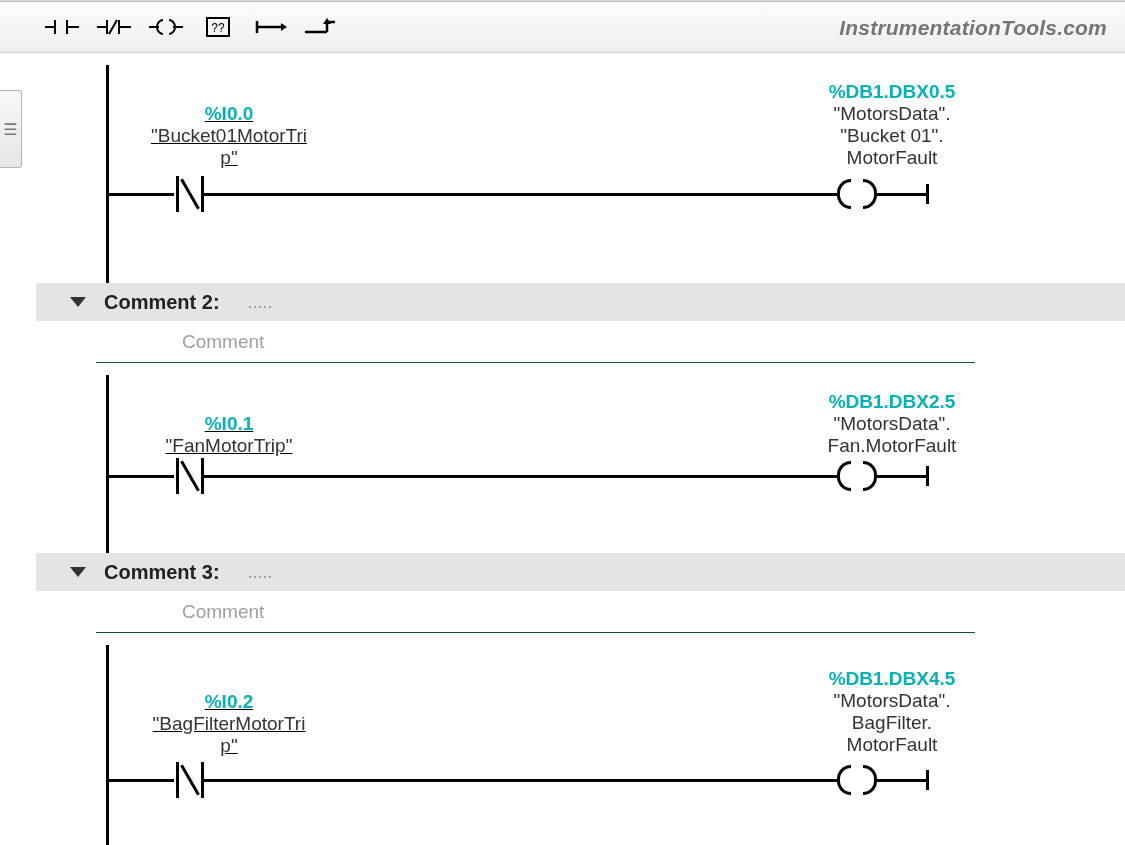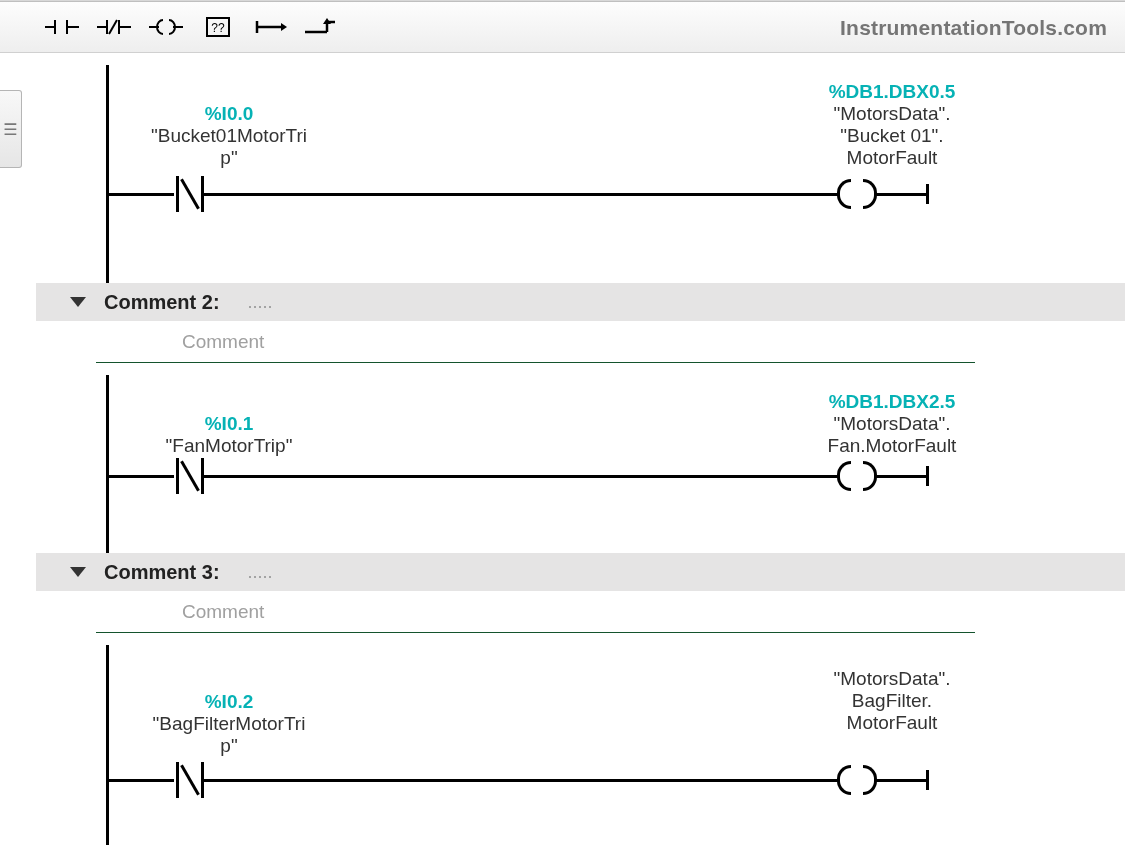--- a/index.html
+++ b/index.html
@@ -38,20 +38,21 @@
     }
     .tool-btn svg { display: block; }
     .watermark {
       position: absolute;
       right: 18px;
       top: 14px;
       color: #757575;
       font-size: 21px;
       font-weight: 700;
       letter-spacing: 0.2px;
+      font-style: italic;
     }
     .side-tab {
       position: absolute;
       left: 0;
       top: 90px;
       width: 22px;
       height: 78px;
       background: linear-gradient(#f8f8f8, #e6e6e6);
       border: 1px solid #b5b5b5;
       border-left: none;
@@ -129,21 +130,21 @@
       color: #06b2b5;
       font-weight: 700;
       font-size: 19px;
       text-align: center;
     }
     .sym {
       color: #333;
       font-size: 19px;
       line-height: 1.15;
     }
-    .contact-labels { left: 88px; width: 210px; }
+    .contact-labels { left: 88px; width: 210px; text-decoration: underline; }
     .coil-labels { left: 730px; width: 252px; }
     .rung-wire {
       position: absolute;
       height: 3px;
       background: #000;
     }
     .nc-contact {
       position: absolute;
       width: 28px;
       height: 30px;
@@ -329,20 +330,21 @@
 
   <div class="rung-area" style="height:220px;">
     <div class="power-rail" style="top:12px;"></div>
 
     <div class="rung-labels contact-labels" style="top:58px;">
       <div class="addr">%I0.2</div>
       <div class="sym">"BagFilterMotorTri</div>
       <div class="sym">p"</div>
     </div>
     <div class="rung-labels coil-labels" style="top:35px;">
+      <div class="addr">%DB1.DBX4.5</div>
       <div class="sym">"MotorsData".</div>
       <div class="sym">BagFilter.</div>
       <div class="sym">MotorFault</div>
     </div>
 
     <div class="rung-wire" style="left:72px; top:146px; width:66px;"></div>
     <div class="nc-contact" style="left:140px; top:132px;">
         <div class="slash"></div>
       </div>
     <div class="rung-wire" style="left:168px; top:146px; width:636px;"></div>

